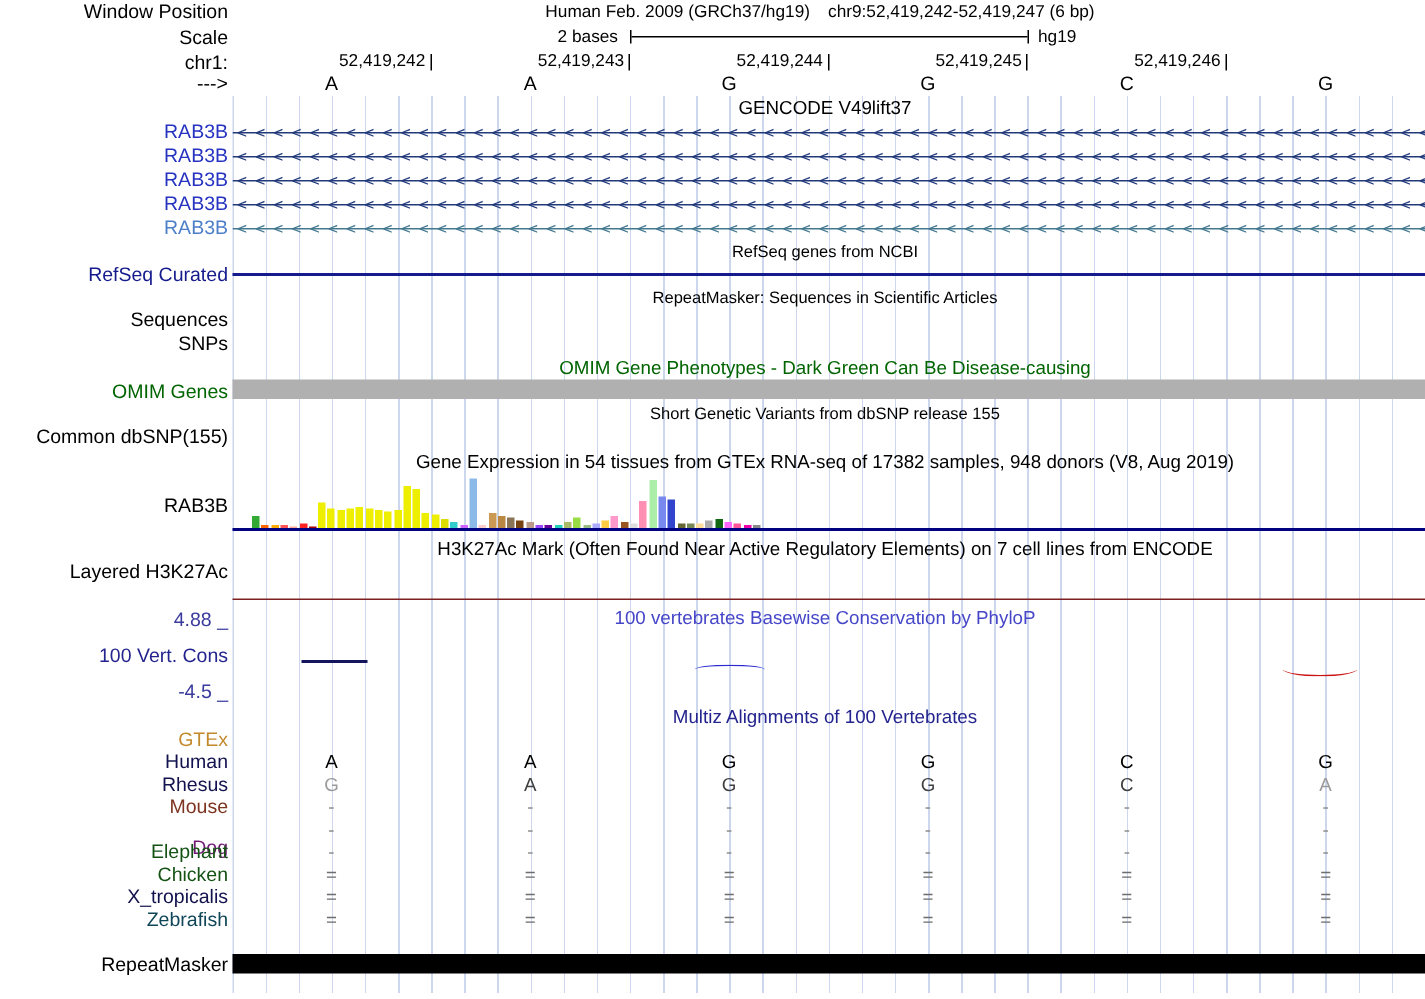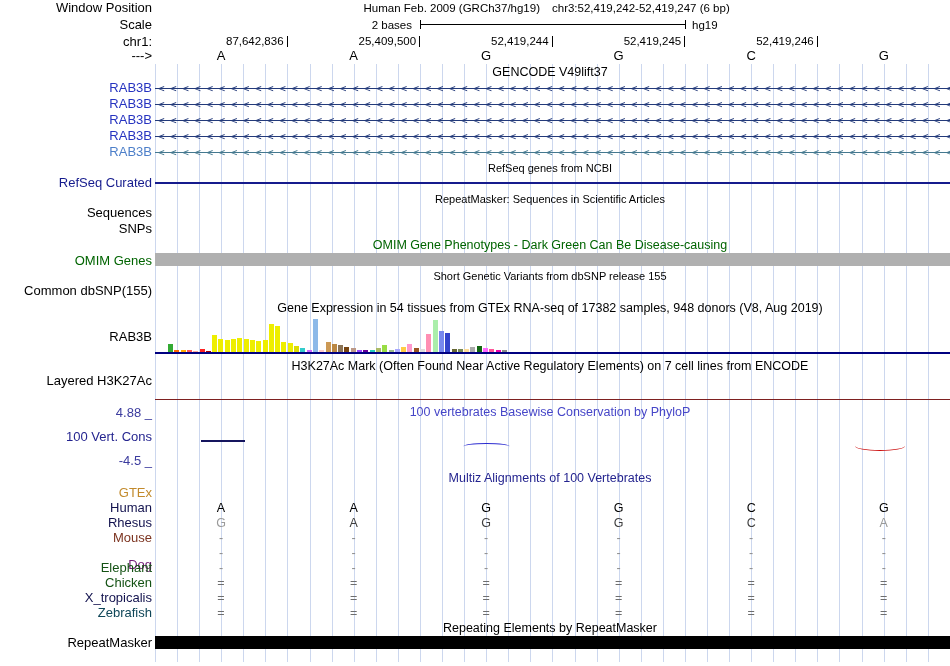--- a/index.html
+++ b/index.html
@@ -33,21 +33,21 @@
 </style>
 </head>
 <body>
 
 <div class="browser" id="browser">
 
   <div class="guides"></div>
 
   <div class="left-label" style="top:1px">Window Position</div>
   <div class="hdr-assembly">Human Feb. 2009 (GRCh37/hg19)</div>
-  <div class="hdr-position">chr3:52,419,242-52,419,247 (6 bp)</div>
+  <div class="hdr-position">chr9:52,419,242-52,419,247 (6 bp)</div>
 
   <div class="left-label" style="top:18px">Scale</div>
   <div class="scale-text">2 bases</div>
   <div class="scalebar"></div>
   <div class="hg19">hg19</div>
 
   <div class="left-label" style="top:35px">chr1:</div>
 
   <div class="left-label" style="top:49px">---&gt;</div>
 
@@ -132,27 +132,26 @@
   <div class="left-label" style="top:374px">Layered H3K27Ac</div>
   <div class="fullline" style="top: 399px; height: 1px; background: rgb(126, 32, 32);"></div>
 
   <div class="ctitle big" style="top: 406px; color: rgb(70, 70, 200);">100 vertebrates Basewise Conservation by PhyloP</div>
   <div class="left-label" style="top: 406px; color: rgb(59, 59, 158);">4.88 _</div>
   <div class="left-label" style="top: 430px; color: rgb(36, 36, 143);">100 Vert. Cons</div>
   <div class="left-label" style="top: 454px; color: rgb(59, 59, 158);">-4.5 _</div>
 
   <div class="ctitle big" style="top: 472px; color: rgb(36, 36, 143);">Multiz Alignments of 100 Vertebrates</div>
 
-  <div class="ctitle big" style="top:622px">Repeating Elements by RepeatMasker</div>
   <div class="left-label" style="top:636px">RepeatMasker</div>
   <div class="fullline" style="top: 636px; height: 13px; background: rgb(0, 0, 0);"></div>
 
-<div class="coord-num" style="left: 195.55px;">87,642,836</div>
+<div class="coord-num" style="left: 195.55px;">52,419,242</div>
     <div class="coord-tick" style="left: 287px;"></div>
-    <div class="coord-num" style="left: 328.1px;">25,409,500</div>
+    <div class="coord-num" style="left: 328.1px;">52,419,243</div>
     <div class="coord-tick" style="left: 419px;"></div>
     <div class="coord-num" style="left: 460.65px;">52,419,244</div>
     <div class="coord-tick" style="left: 552px;"></div>
     <div class="coord-num" style="left: 593.2px;">52,419,245</div>
     <div class="coord-tick" style="left: 684px;"></div>
     <div class="coord-num" style="left: 725.75px;">52,419,246</div>
     <div class="coord-tick" style="left: 817px;"></div>
     <div class="base-cell base-row" style="left: 155px;">A</div>
     <div class="base-cell base-row" style="left: 287.55px;">A</div>
     <div class="base-cell base-row" style="left: 420.1px;">G</div>

